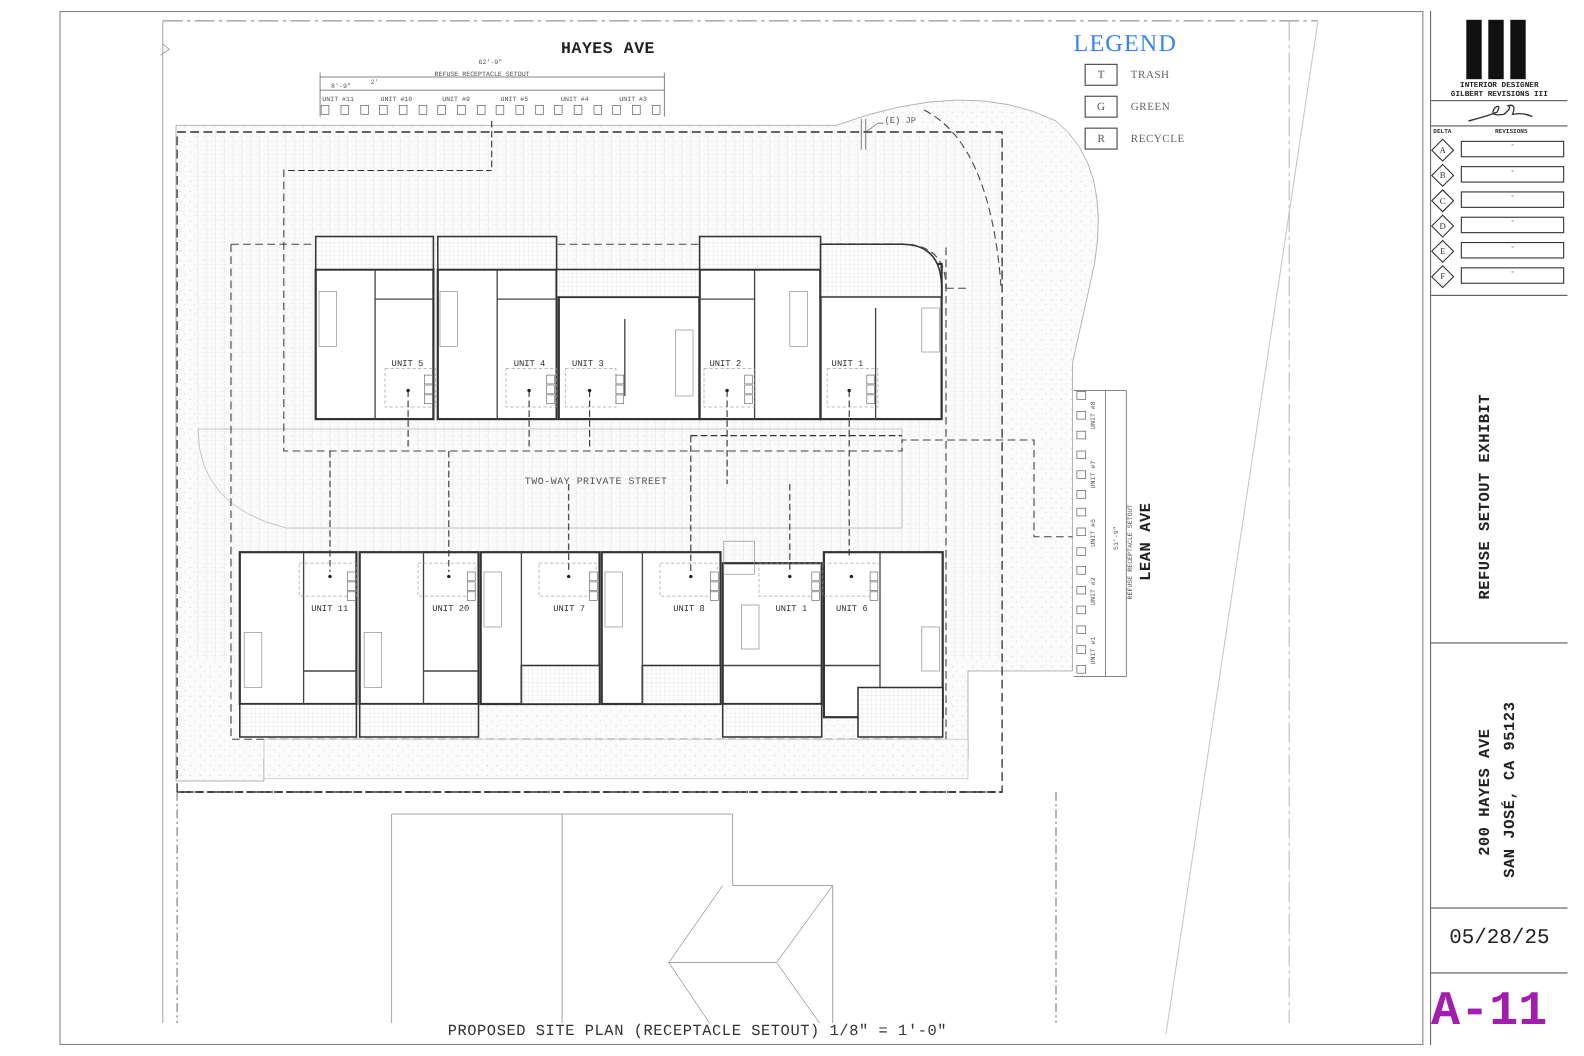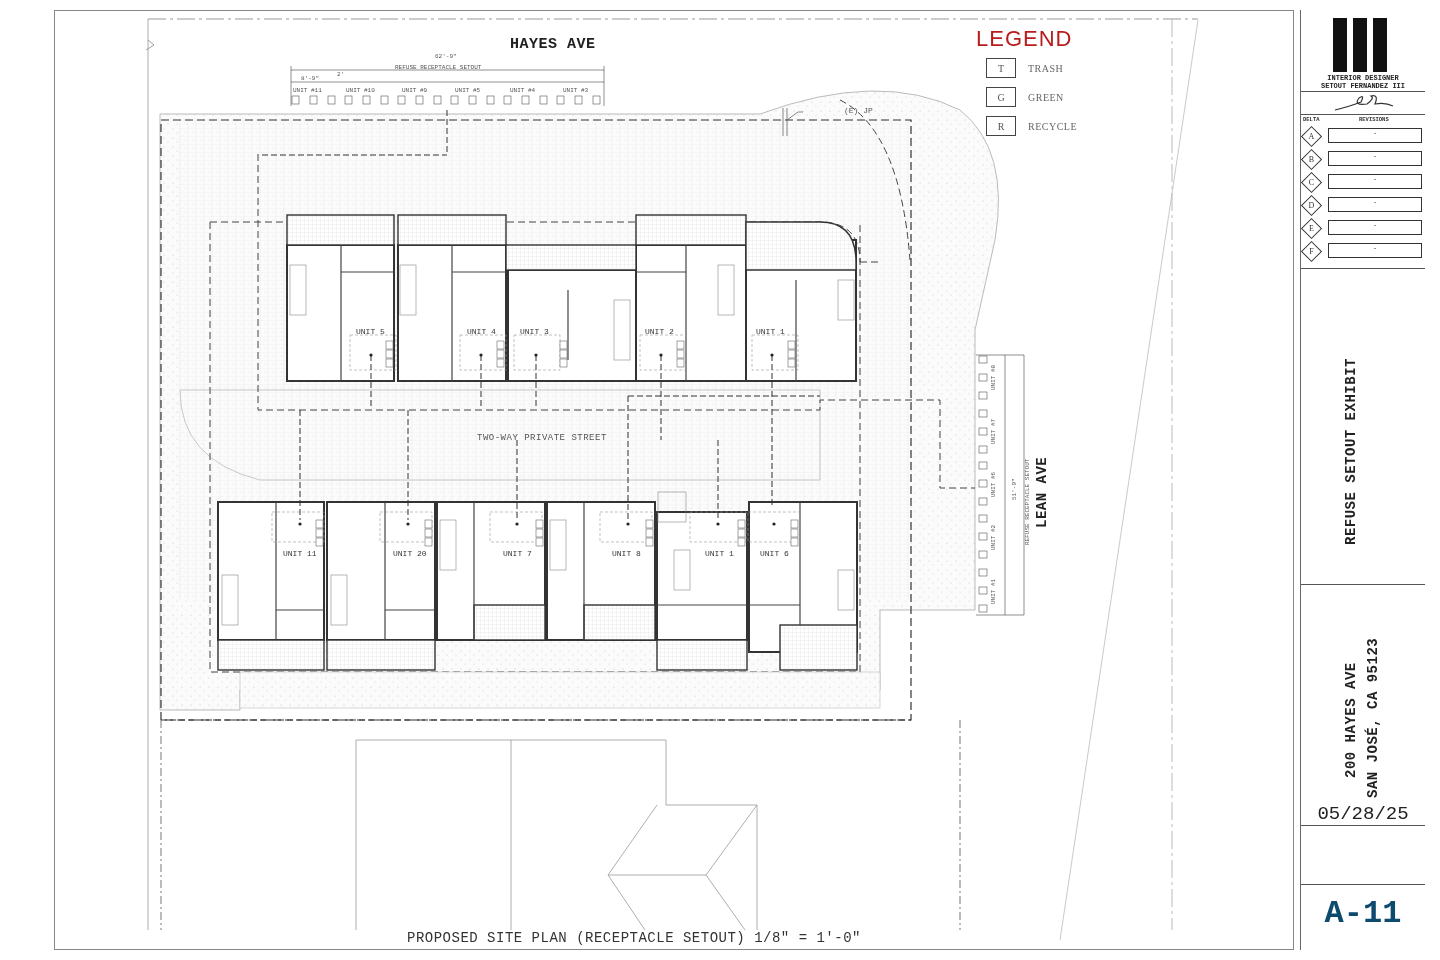--- a/index.html
+++ b/index.html
@@ -1,42 +1,42 @@
 <!DOCTYPE html>
 <html><head>
 <meta charset="utf-8">
 <style>
   html, body { margin:0; padding:0; background:#fff; }
   body { width:1440px; height:960px; position:relative; overflow:hidden; font-family:"Liberation Mono", "DejaVu Sans Mono", monospace; color:#222; }
   .sheet { position:absolute; left:54px; top:10px; width:1240px; height:940px; border:1px solid #888; box-sizing:border-box; }
   .plan-svg { position:absolute; left:0; top:0; width:1440px; height:960px; }
   .abs { position:absolute; }
   .street-title { font-family:"Liberation Mono", monospace; font-weight:bold; font-size:15px; color:#222; letter-spacing:0.5px; }
-  .legend-title { font-family:Liberation Sans, sans-serif; font-size:22px; color:#b91c1c; letter-spacing:1px; }
+  .legend-title { font-family:Liberation Serif, serif; font-size:22px; color:#3b82f6; letter-spacing:1px; }
   .legend-row { display:flex; align-items:center; gap:12px; height:20px; }
   .legend-box { width:28px; height:18px; border:1px solid #444; font-family:"Liberation Serif", serif; font-size:10px; display:flex; align-items:center; justify-content:center; color:#555; }
   .legend-label { font-family:"Liberation Serif", serif; font-size:10px; color:#666; letter-spacing:0.5px; }
   .unit-label { font-size:8px; font-weight:normal; color:#333; white-space:nowrap; }
   .tiny { font-size:6px; color:#555; white-space:nowrap; }
   .street-name { font-size:9px; color:#555; letter-spacing:0.5px;text-align:center; }
   .caption { font-size:14px; color:#333; letter-spacing:0.5px; white-space:nowrap; }
   
   .tb { position:absolute; left:1300px; top:10px; width:124px; height:940px; border-left:1px solid #666; box-sizing:border-box; }
   .tb-logo { position:absolute; left:32px; top:8px; display:flex; gap:6px; }
   .tb-logo span { display:block; width:14px; height:54px; background:#111; }
   .tb-firm { position:absolute; left:0; top:64px; width:124px; text-align:center; font-size:7px; font-weight:bold; line-height:8px; color:#222; }
   .tb-hr { position:absolute; left:0; width:124px; height:1px; background:#555; }
   .tb-head { position:absolute; top:106px; font-size:5.5px; font-weight:bold; color:#333; }
   .rev-row { position:absolute; left:0; width:124px; height:22px; }
   .delta { position:absolute; left:3px; top:2px; width:13px; height:13px; border:1px solid #333; transform:rotate(45deg); background:#fff; }
   .delta-l { position:absolute; left:3px; top:2px; width:15px; height:15px; font-size:8px; display:flex; align-items:center; justify-content:center; color:#333; font-family:"Liberation Serif", serif; }
   .rev-box { position:absolute; left:27px; top:1px; width:94px; height:15px; border:1px solid #333; box-sizing:border-box; font-size:7px; text-align:center; line-height:9px; color:#444; }
   .tb-vtitle { position:absolute; font-weight:bold; font-size:14px; color:#222; white-space:nowrap; transform-origin:left top; transform:rotate(-90deg); letter-spacing:0.5px; }
-  .tb-date { position:absolute; left:0; top:793px; width:124px; text-align:center; font-size:19px; color:#222; }
-  .tb-sheet { position:absolute; left:0; top:885px; width:124px; text-align:center; font-size:32px; font-weight:bold; color:#0c4a6e; }
+  .tb-date { position:absolute; left:0; top:831px; width:124px; text-align:center; font-size:19px; color:#222; }
+  .tb-sheet { position:absolute; left:0; top:885px; width:124px; text-align:left; font-size:44px; font-weight:bold; color:#a21caf; }
 </style>
 </head>
 <body>
 
 <div class="sheet"></div>
 
 <svg class="plan-svg" viewBox="0 0 1440 960">
   <defs>
     <pattern id="dots" width="9" height="9" patternUnits="userSpaceOnUse">
       <rect width="9" height="9" fill="#fbfbfb"></rect>
@@ -317,21 +317,21 @@
       <div class="legend-box">G</div>
       <div class="legend-label">GREEN</div>
     </div>
     <div class="legend-row">
       <div class="legend-box">R</div>
       <div class="legend-label">RECYCLE</div>
     </div>
   </div>
 </div>
 
-<div class="abs tiny" style="left:804px; top:106px; font-size:8px;margin-left:40px;">(E) JP</div>
+<div class="abs tiny" style="left:804px; top:106px; font-size:8px;">(E) JP</div>
 
 <div class="abs unit-label" style="left:356px; top:327px;">UNIT 5</div>
 <div class="abs unit-label" style="left:467px; top:327px;">UNIT 4</div>
 <div class="abs unit-label" style="left:520px; top:327px;">UNIT 3</div>
 <div class="abs unit-label" style="left:645px; top:327px;">UNIT 2</div>
 <div class="abs unit-label" style="left:756px; top:327px;">UNIT 1</div>
 
 <div class="abs street-name" style="left:477px; top:433px;">TWO-WAY PRIVATE STREET</div>
 
 <div class="abs unit-label" style="left:283px; top:549px;">UNIT 11</div>
@@ -353,21 +353,21 @@
 <div class="abs caption" style="left:407px; top:930px;">PROPOSED SITE PLAN (RECEPTACLE SETOUT) 1/8" = 1'-0"</div>
 
 <div class="tb">
   <div class="tb-logo">
       <span></span>
       <span></span>
       <span></span>
     </div>
   <div class="tb-firm">
     <div>INTERIOR DESIGNER</div>
-    <div>SETOUT FERNANDEZ III</div>
+    <div>GILBERT REVISIONS III</div>
   </div>
   <div class="tb-hr" style="top:81px;"></div>
   <svg class="abs" style="left:30px; top:82px;" width="70" height="22">
     <path d="M4 18 Q20 14 30 10 Q34 2 28 6 Q22 14 36 12 Q44 6 40 4 Q48 2 44 12 Q54 10 62 14" fill="none" stroke="#333" stroke-width="1.2"></path>
   </svg>
   <div class="tb-hr" style="top:104px;"></div>
   <div class="tb-head" style="left:2px;">DELTA</div>
   <div class="tb-head" style="left:58px;">REVISIONS</div>
 
   <div class="rev-row" style="top:117px;">

